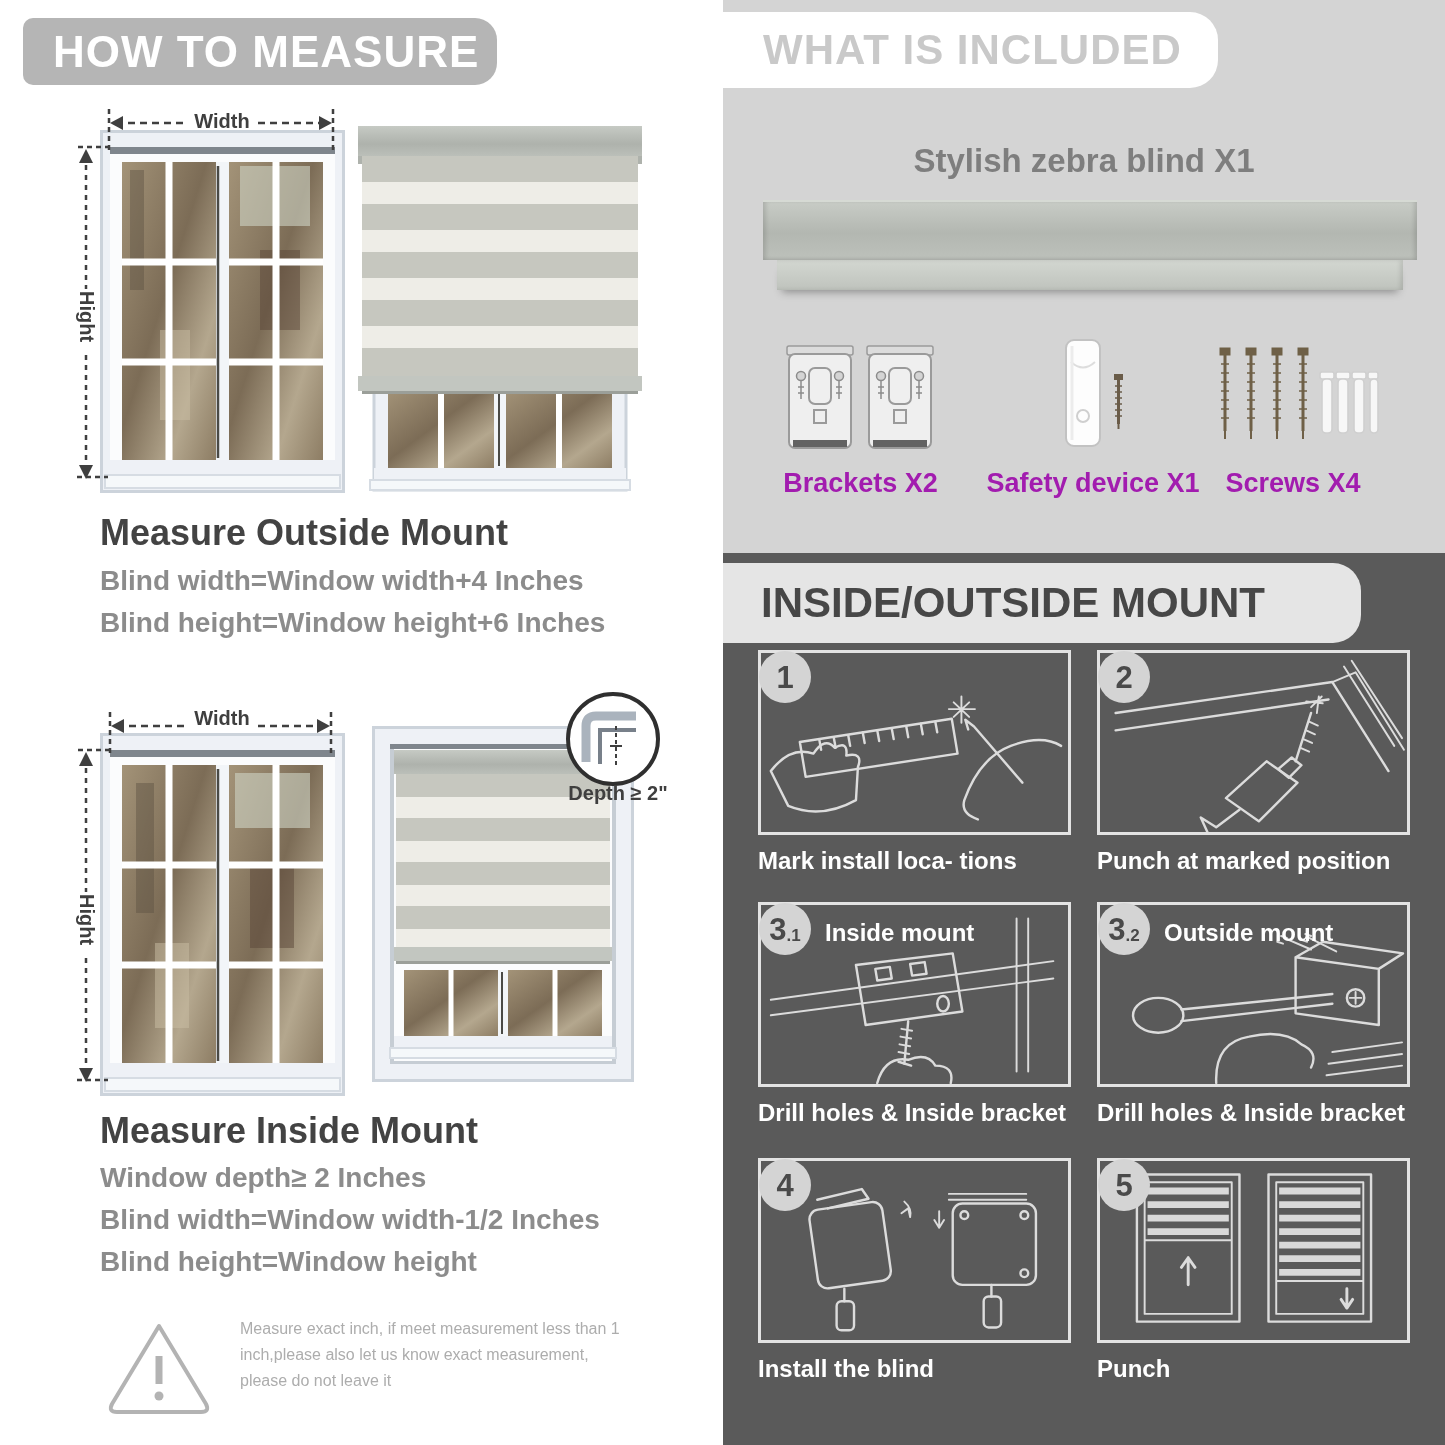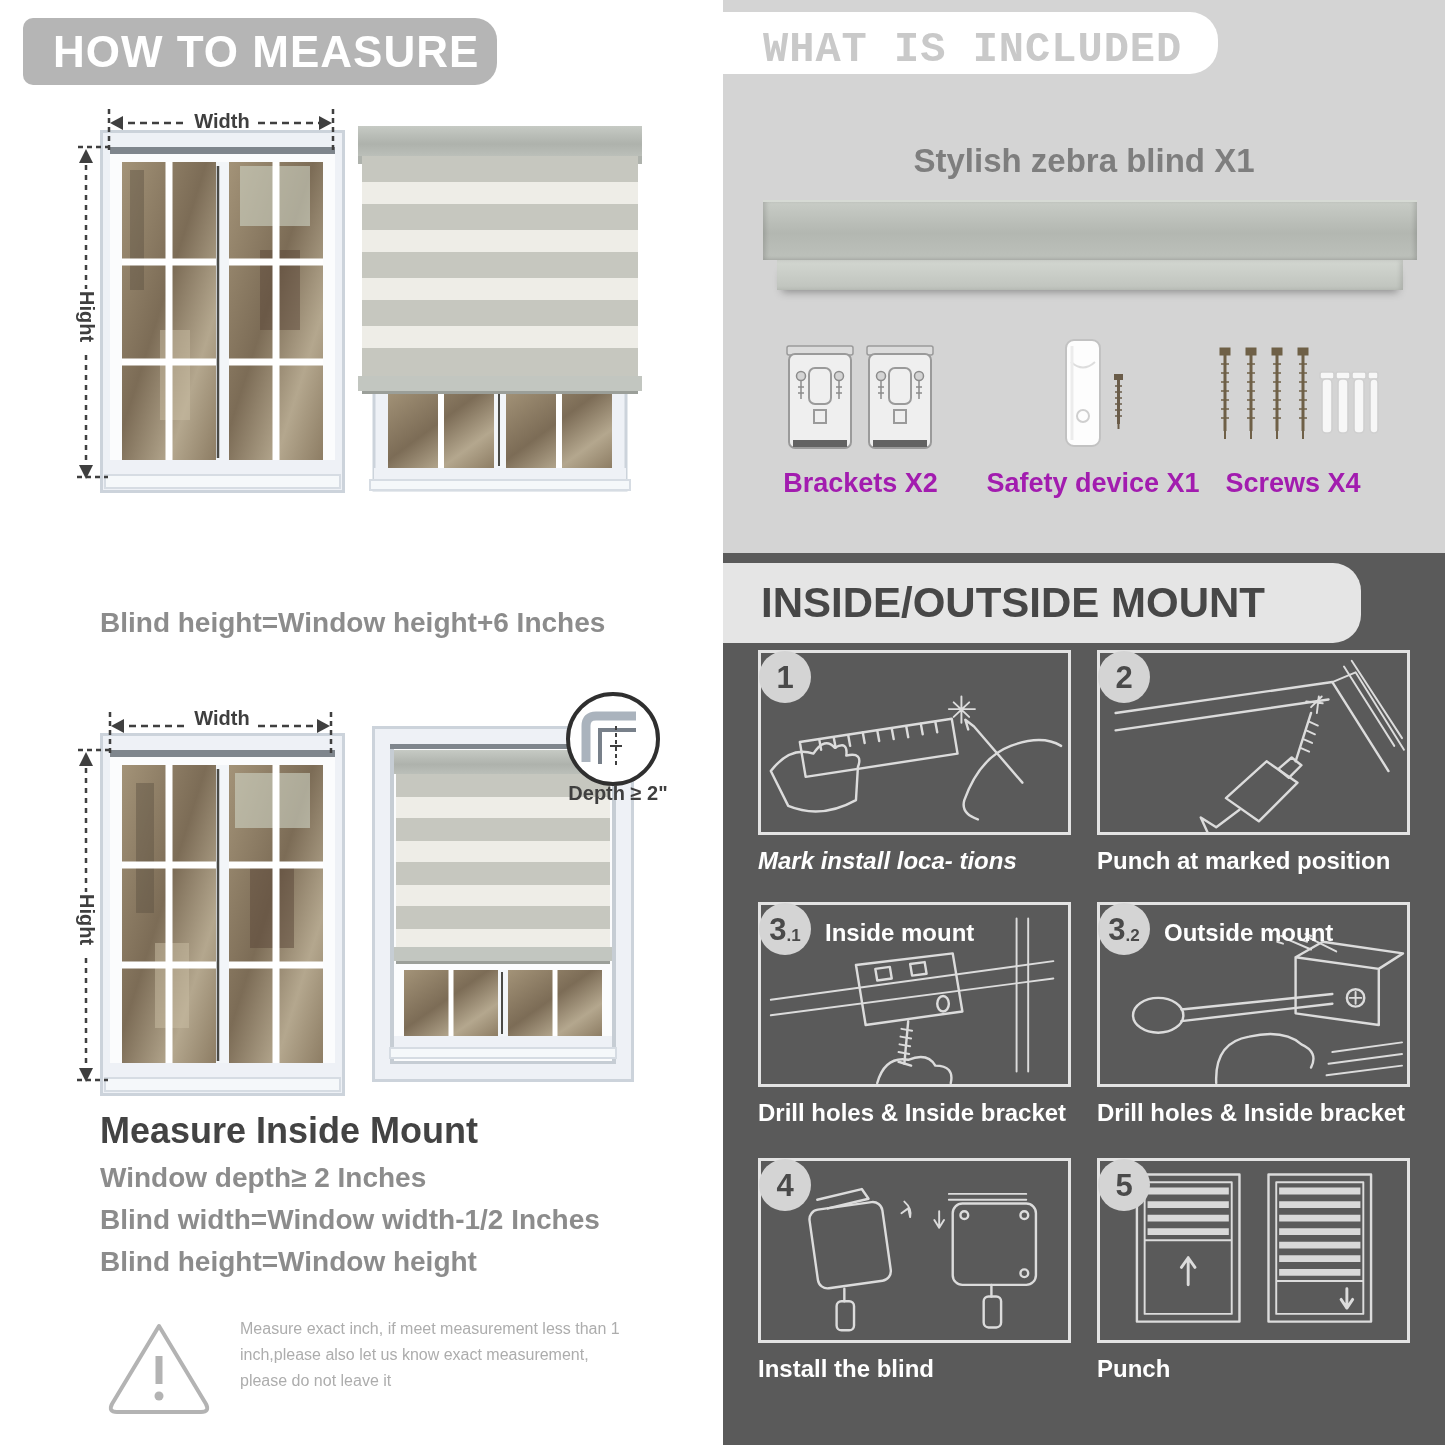--- a/index.html
+++ b/index.html
@@ -133,20 +133,22 @@
       <rect x="4" y="128" width="276" height="26" fill="#c6c7bf"></rect>
       <rect x="4" y="154" width="276" height="22" fill="#eeede7"></rect>
       <rect x="4" y="176" width="276" height="26" fill="#c6c7bf"></rect>
       <rect x="4" y="202" width="276" height="22" fill="#eeede7"></rect>
       <rect x="4" y="224" width="276" height="28" fill="#c6c7bf"></rect>
     </g>
     <rect x="0" y="252" width="284" height="15" fill="#c2c6c0"></rect>
     <rect x="4" y="267" width="276" height="3" fill="#9b9f99"></rect>
   </svg>
 
+  <div class="abs sec-title" style="left:100px;top:512px;">Measure Outside Mount</div>
+  <div class="abs formula" style="left:100px;top:565px;">Blind width=Window width+4 Inches</div>
   <div class="abs formula" style="left:100px;top:607px;">Blind height=Window height+6 Inches</div>
 
   <svg class="abs" style="left:100px;top:733px;" width="245" height="363" viewBox="0 0 245 363">
     <rect x="1.5" y="1.5" width="242" height="360" fill="#eef1f6" stroke="#ccd3db" stroke-width="3"></rect>
     <rect x="10" y="17" width="225" height="7" fill="#7f868d"></rect>
     <rect x="10" y="24" width="225" height="321" fill="#fbfcfd"></rect>
     <rect x="22" y="32" width="94" height="298" fill="url(#paneGrad)"></rect>
     <rect x="129" y="32" width="94" height="298" fill="url(#paneGrad)"></rect>
     <rect x="36" y="50" width="18" height="130" fill="#5e5142" opacity="0.45"></rect>
     <rect x="135" y="40" width="75" height="55" fill="#cfd3c4" opacity="0.6"></rect>
@@ -233,21 +235,21 @@
   <div class="abs formula" style="left:100px;top:1246px;">Blind height=Window height</div>
 
   <svg class="abs" style="left:103px;top:1316px;" width="112" height="102" viewBox="0 0 112 102">
     <path d="M56,10 L103,88 Q107,96 98,96 L14,96 Q5,96 9,88 Z" fill="none" stroke="#b3b3b3" stroke-width="4" stroke-linejoin="round"></path>
     <line x1="56" y1="40" x2="56" y2="68" stroke="#b3b3b3" stroke-width="7"></line>
     <circle cx="56" cy="80" r="4.5" fill="#b3b3b3"></circle>
   </svg>
   <div class="abs warn-text" style="left:240px;top:1316px;width:400px;">Measure exact inch, if meet measurement less than 1 inch,please also let us know exact measurement, please do not leave it</div>
 
   <div class="abs panel-included" style="left:723px;top:0;width:722px;height:553px;">
-    <div class="abs hdr-included" style="left:0;top:12px;width:455px;height:62px;font-family:Liberation Mono, monospace;">
+    <div class="abs hdr-included" style="left:0;top:12px;width:455px;height:76px;">
       <span>WHAT IS INCLUDED</span>
     </div>
 
     <div class="abs product-title" style="left:0;top:142px;width:722px;">Stylish zebra blind X1</div>
 
     <div class="abs rail-bar1" style="left:40px;top:200px;width:654px;height:60px;"></div>
     <div class="abs rail-bar2" style="left:54px;top:260px;width:626px;height:30px;"></div>
 
     <svg class="abs" style="left:62px;top:342px;" width="150" height="120" viewBox="0 0 150 120">
       <g>
@@ -351,21 +353,21 @@
           <path d="M268,134 L218,76 M218,76 l-9,-7 3,10"></path>
           <path d="M8,122 Q28,96 52,104 Q64,86 74,98 Q88,90 86,106 Q104,102 98,118 L96,152 Q60,172 26,158 Z"></path>
           <path d="M208,152 Q224,108 256,96 Q288,84 308,96 M208,152 Q204,166 222,172"></path>
         </g>
       </svg>
       <div class="abs badge" style="left:-2px;top:-2px;">
         <span>1</span>
           <span class="sub"></span>
       </div>
     </div>
-    <div class="abs step-caption" style="left:35px;top:294px;width:330px;font-style:italic;">Mark install loca- tions</div>
+    <div class="abs step-caption" style="left:35px;top:294px;width:330px;">Mark install loca- tions</div>
 
     <div class="abs step-box" style="left:374px;top:97px;width:313px;height:185px;">
       <svg class="abs" style="left:0;top:0;" width="307" height="179" viewBox="0 0 313 185">
         <g fill="none" stroke="#dcdcdc" stroke-width="2.5" stroke-linejoin="round" stroke-linecap="round">
           <path d="M14,62 L238,30 M238,30 L296,122 M14,80 L234,48"></path>
           <path d="M238,30 L262,20 L312,100 M250,14 L302,96 M258,8 L310,88" stroke-width="2"></path>
           <path d="M128,150 L170,112 L202,134 L162,174 Z"></path>
           <path d="M142,162 L118,180 M118,180 l-16,-10 10,22"></path>
           <path d="M182,120 L196,108 L206,116 L193,129 Z"></path>
           <path d="M200,112 L216,62"></path>

